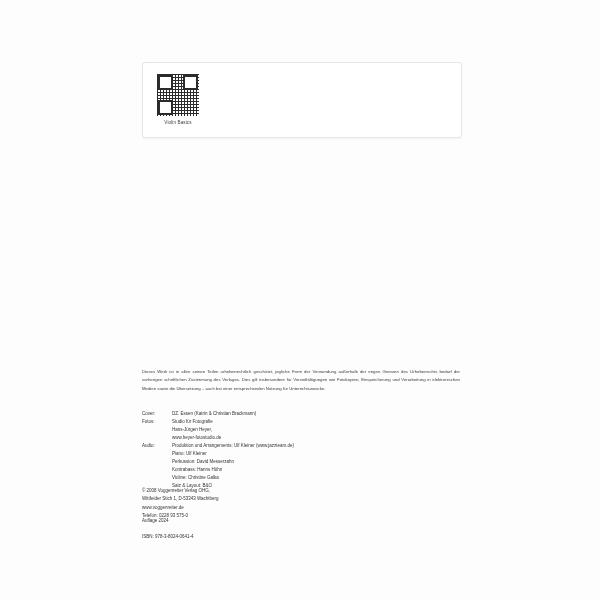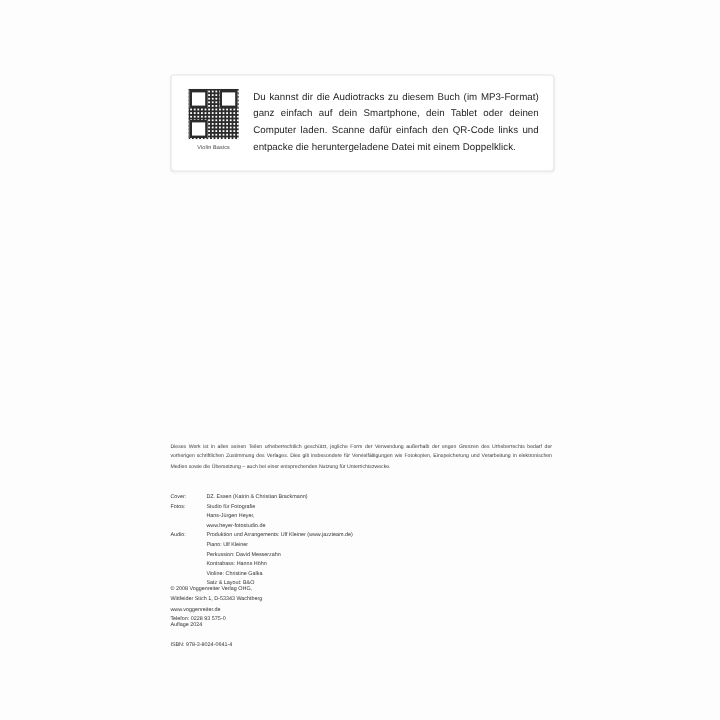--- a/index.html
+++ b/index.html
@@ -159,21 +159,20 @@
 
 <div class="page">
 
   <div class="audio-box">
     <div class="qr-wrap">
       <div class="qr-code">
         <span class="qr-corner-bl"></span>
       </div>
       <div class="qr-caption">Violin Basics</div>
     </div>
-    <div class="audio-text">Du kannst dir die Audiotracks zu diesem Buch (im MP3-Format) ganz einfach auf dein Smartphone, dein Tablet oder deinen Computer laden. Scanne dafür einfach den QR-Code links und entpacke die heruntergeladene Datei mit einem Doppelklick.</div>
   </div>
 
   <div class="legal">Dieses Werk ist in allen seinen Teilen urheberrechtlich geschützt, jegliche Form der Verwendung außerhalb der engen Grenzen des Urheberrechts bedarf der vorherigen schriftlichen Zustimmung des Verlages. Dies gilt insbesondere für Vervielfältigungen wie Fotokopien, Einspeicherung und Verarbeitung in elektronischen Medien sowie die Übersetzung – auch bei einer entsprechenden Nutzung für Unterrichtszwecke.</div>
 
   <div class="credits">
 
     <div class="credit-row">
       <div class="credit-label">Cover:</div>
       <div class="credit-values">
         <div>DZ. Essen (Katrin &amp; Christian Brackmann)</div>

